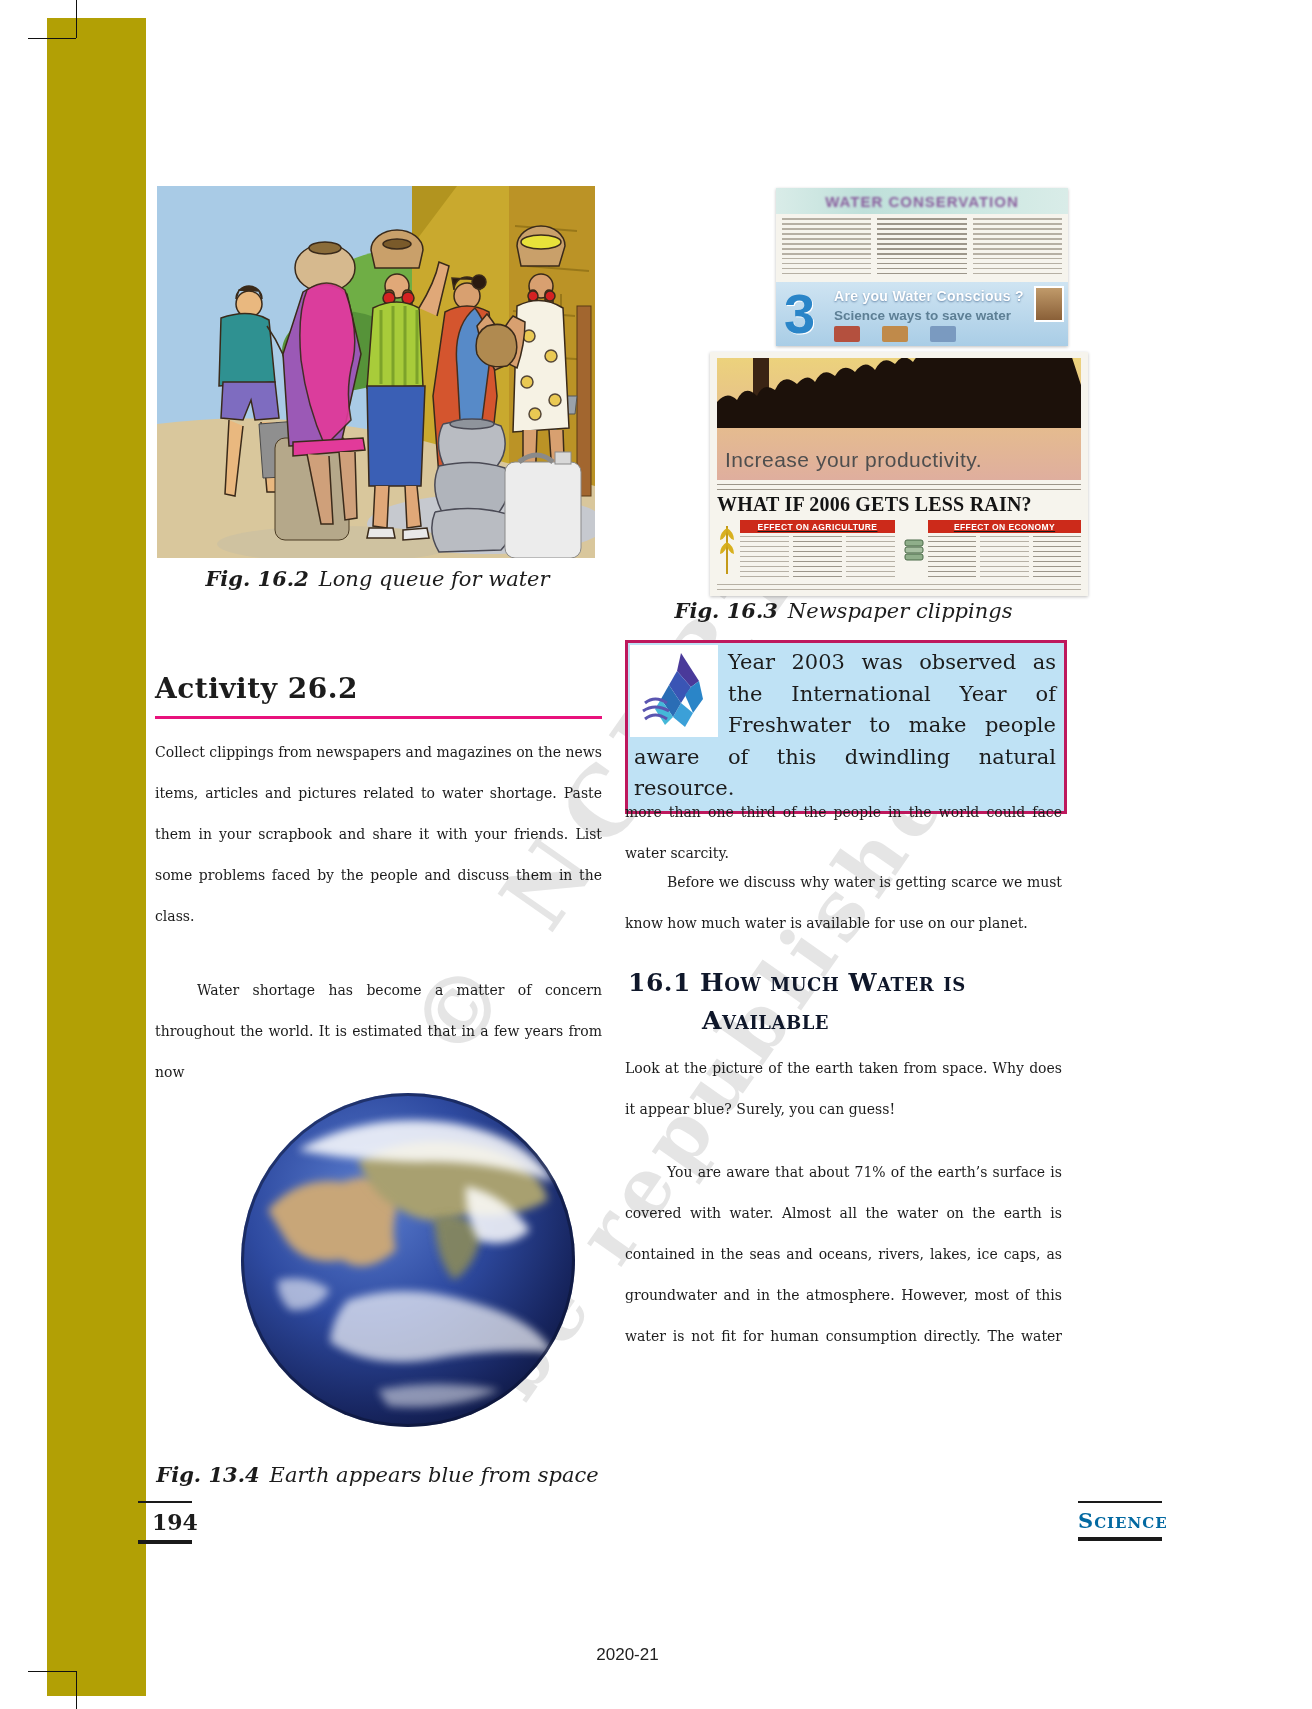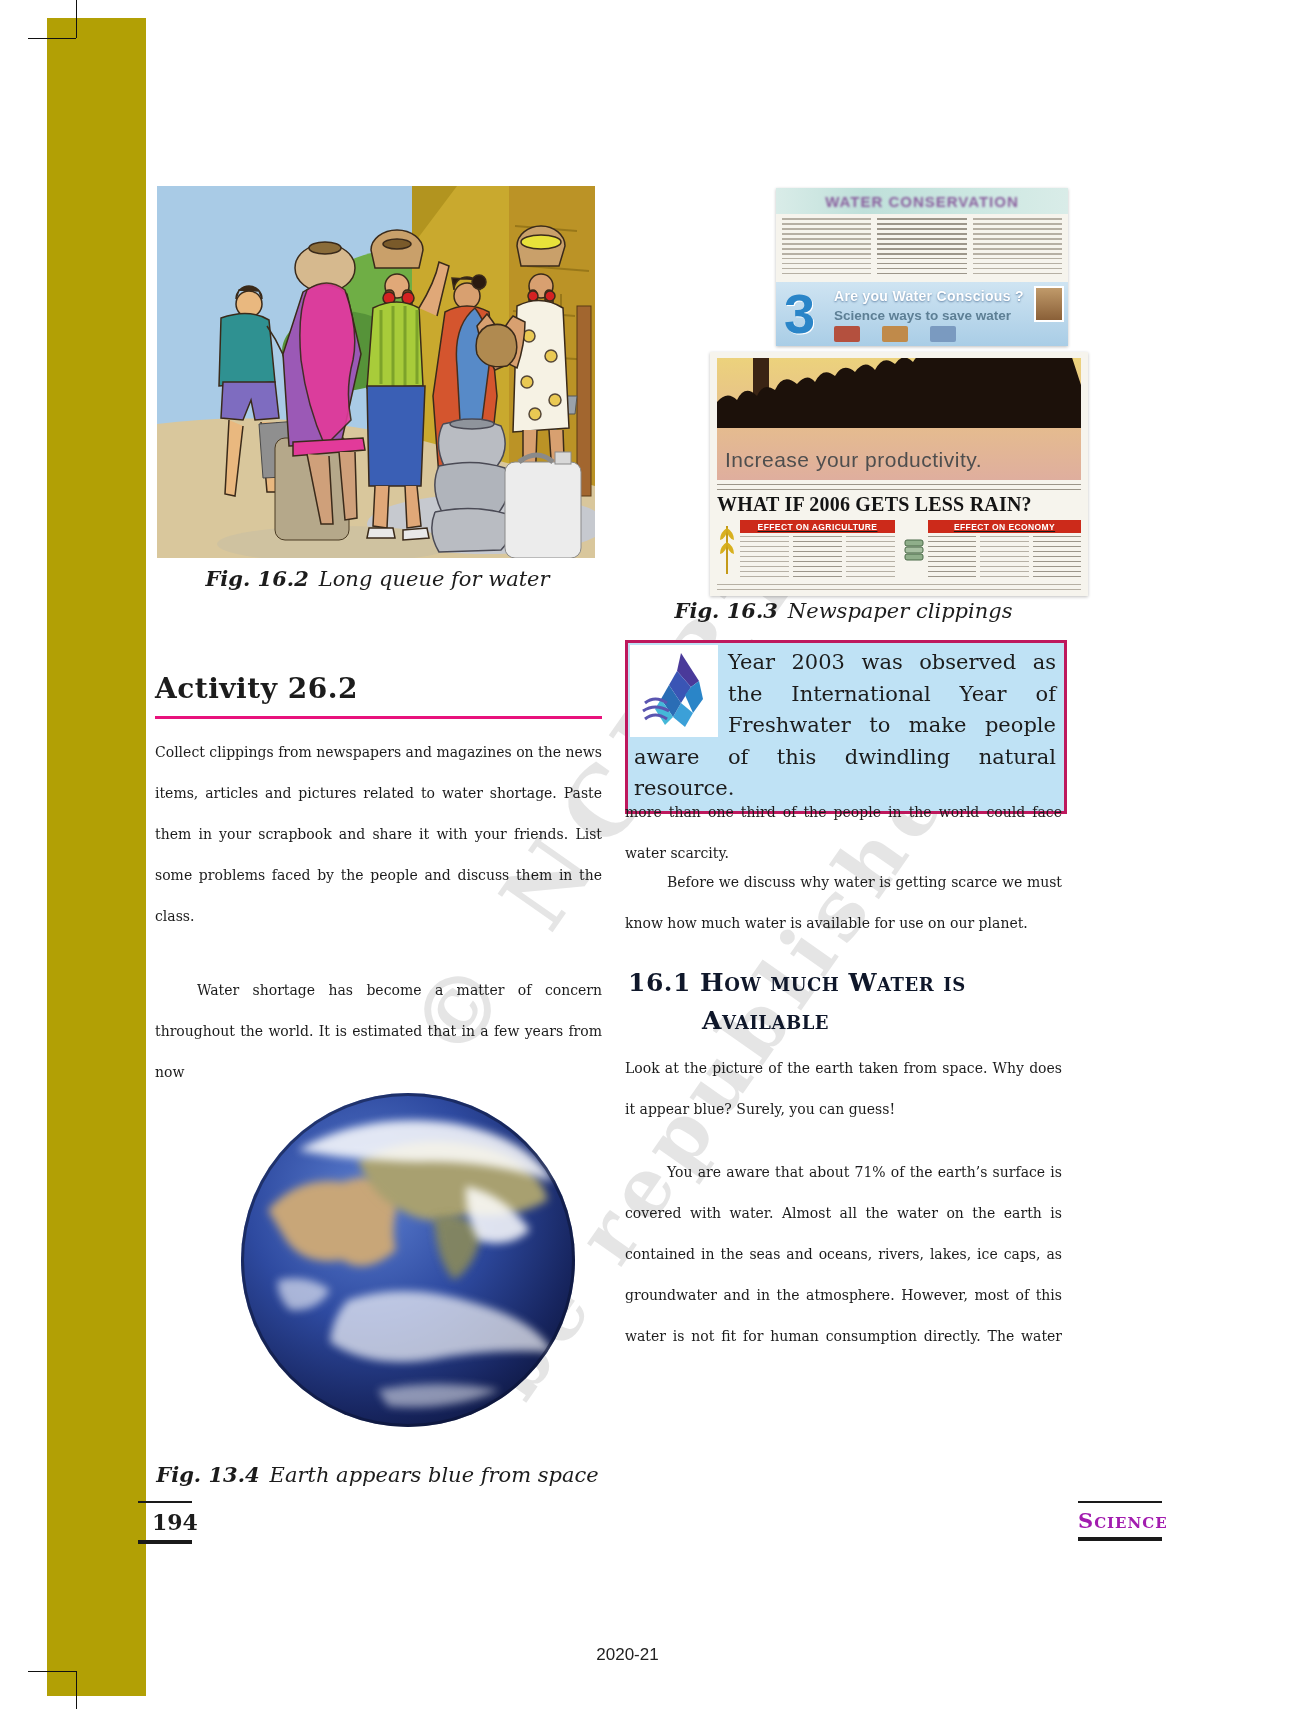--- a/index.html
+++ b/index.html
@@ -77,21 +77,21 @@
   .redbar{height:13px;background:#cc2a1a;color:#fff;font-size:8.5px;font-weight:bold;
         font-family:"Liberation Sans",sans-serif;letter-spacing:.4px;
         display:flex;align-items:center;justify-content:center;}
   .minicols{display:flex;gap:4px;margin-top:3px;}
   .minicols div{flex:1;height:44px;}
   
   .foot-group{z-index:2;}
   .foot-thin{height:2px;background:#1a1a1a;}
   .foot-thick{height:4px;background:#1a1a1a;}
   .pagenum{font-size:22px;font-weight:bold;padding:6px 0 5px 14px;}
-  .subject{font-size:21px;font-weight:bold;color:#a21caf;font-variant:small-caps;
+  .subject{font-size:21px;font-weight:bold;color:#0369a1;font-variant:small-caps;
         letter-spacing:1px;text-align:left;padding:5px 0 4px 0;}
   .yearline{font-size:17px;font-family:"Liberation Sans","DejaVu Sans",sans-serif;
         text-align:center;z-index:2;color:#222;}
 </style>
 </head>
 <body>
 
 <div class="abs side-bar"></div>
 
 <div class="abs cropline" style="left:76px;top:0;width:1px;height:38px;"></div>

